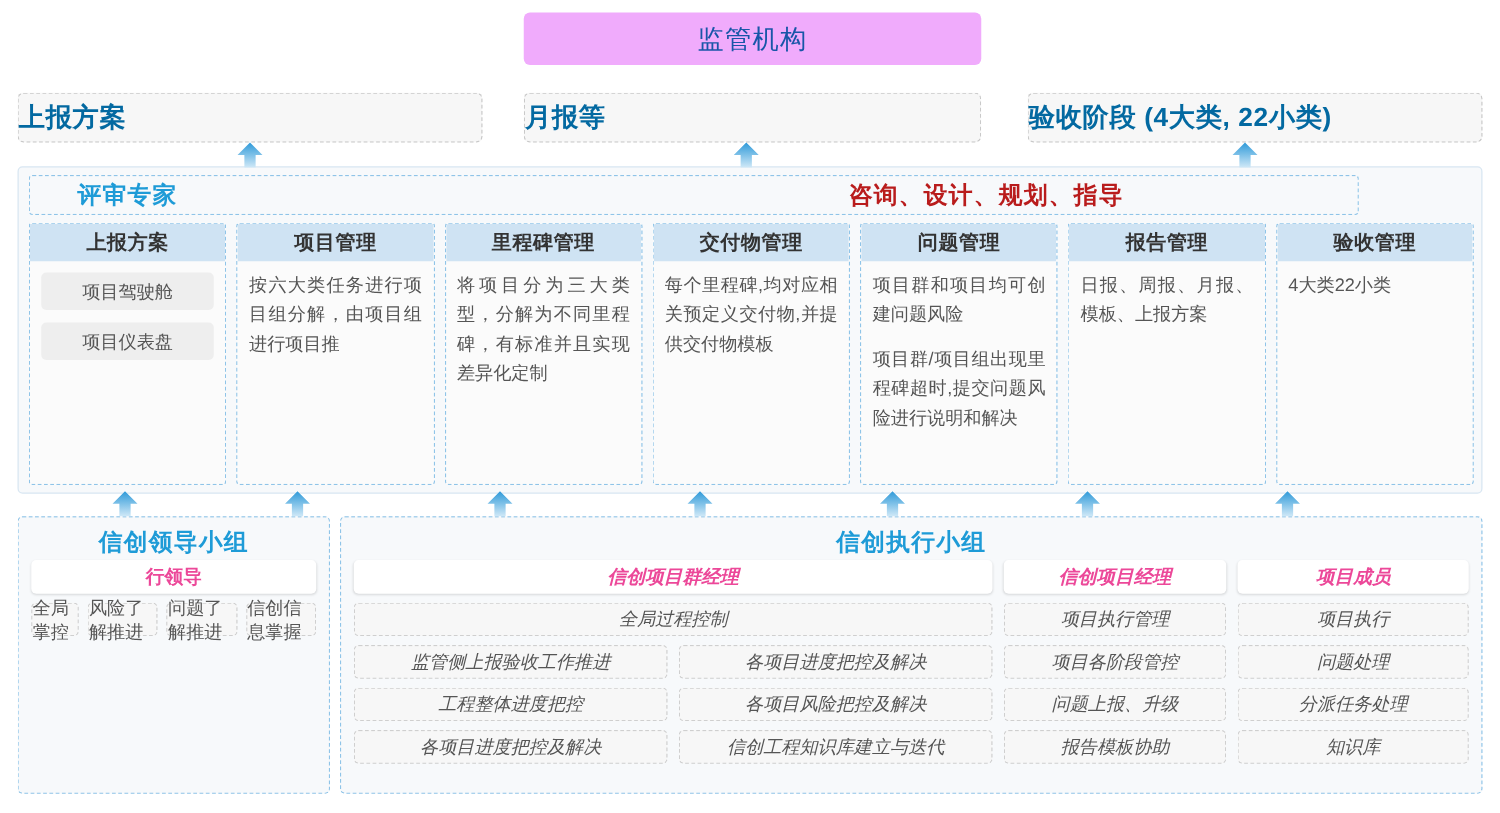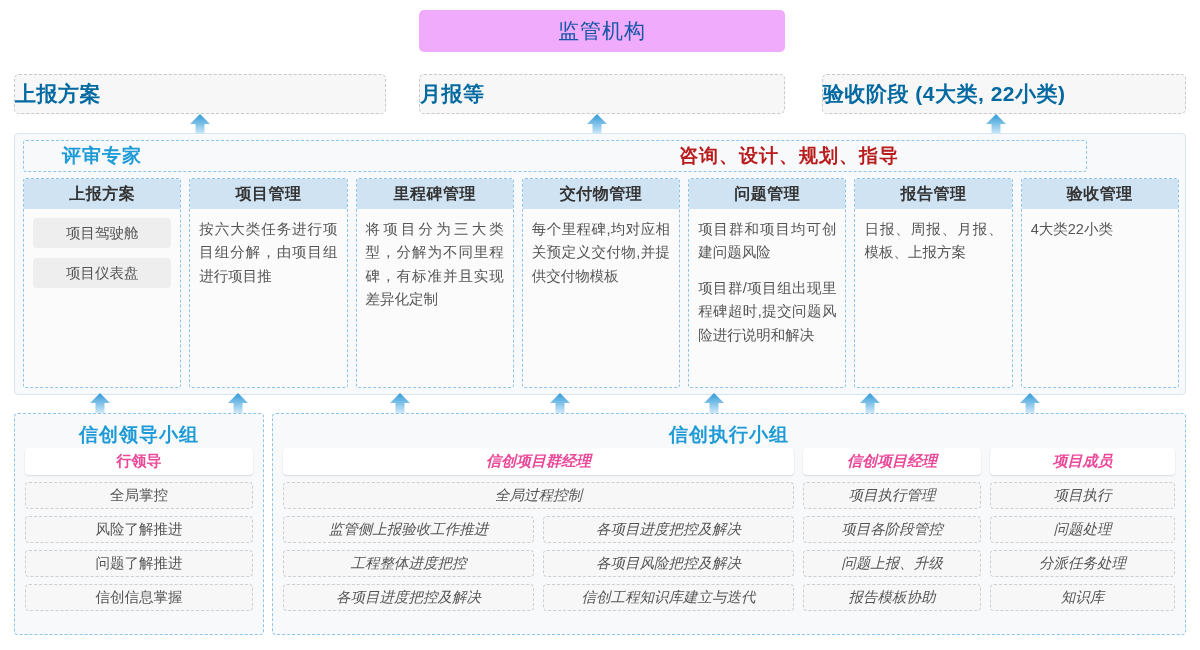--- a/index.html
+++ b/index.html
@@ -96,21 +96,21 @@
     box-shadow: 0 1px 2px rgba(0,0,0,.13);
     display: flex; align-items: center; justify-content: center;
     color: #ec4899; font-size: 15px; font-weight: bold;
   }
   .cell {
     height: 27px; background: #f7f7f7; border: 1px dashed #cfcfcf; border-radius: 4px;
     display: flex; align-items: center; justify-content: center;
     color: #555555; font-size: 14.5px;
   }
 
-  .leftlist { margin-top: 7px; display: flex; flex-direction: column; gap: 7px; }
+  .leftlist { margin-top: 7px; display: flex; flex-direction: row; gap: 7px; }
 
   .rightgrid { display: grid; grid-template-columns: 511px 178px 185px; gap: 9px; font-style: italic; }
   .rg-col { display: flex; flex-direction: column; gap: 7px; }
   .pm-split { display: grid; grid-template-columns: 1fr 1fr; gap: 9px; }
   .pm-rows { display: flex; flex-direction: column; gap: 7px; }
 </style>
 </head>
 <body>
 
 <div class="stage">

